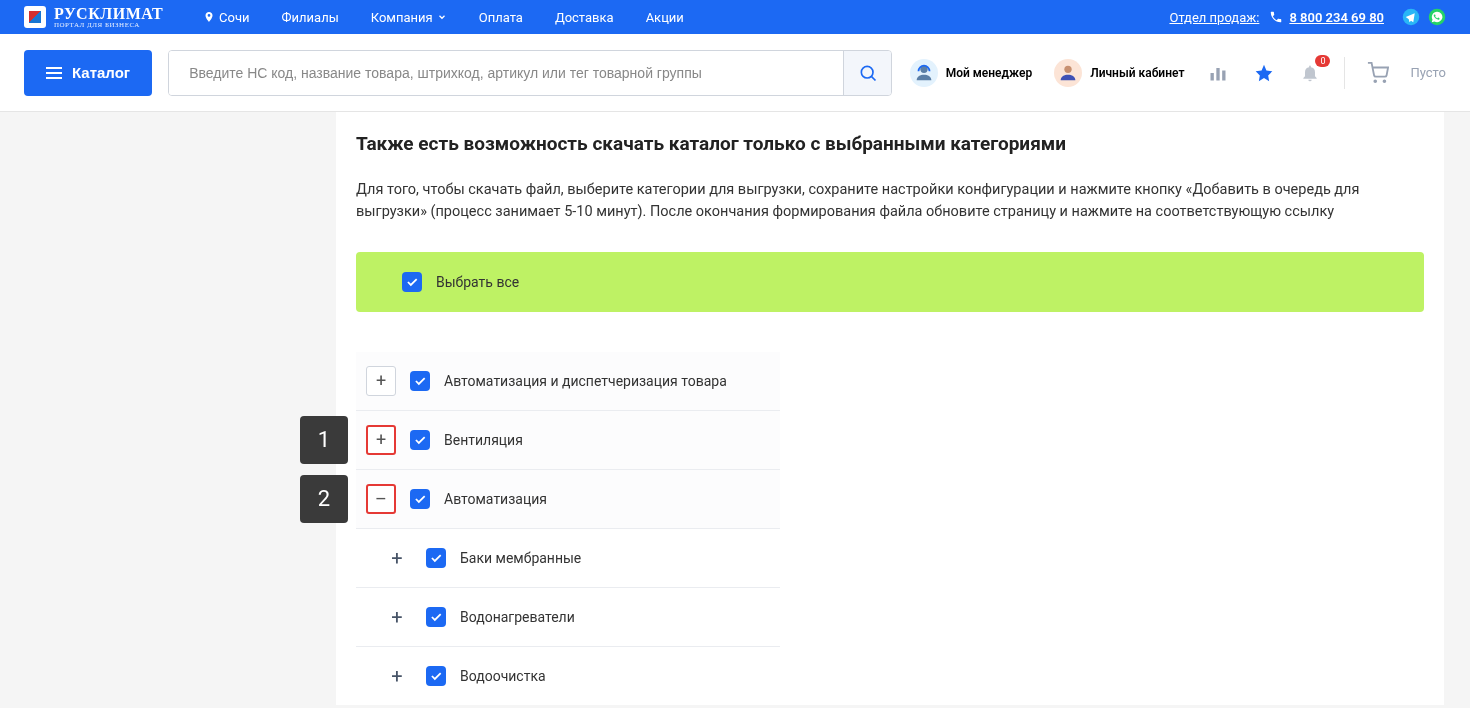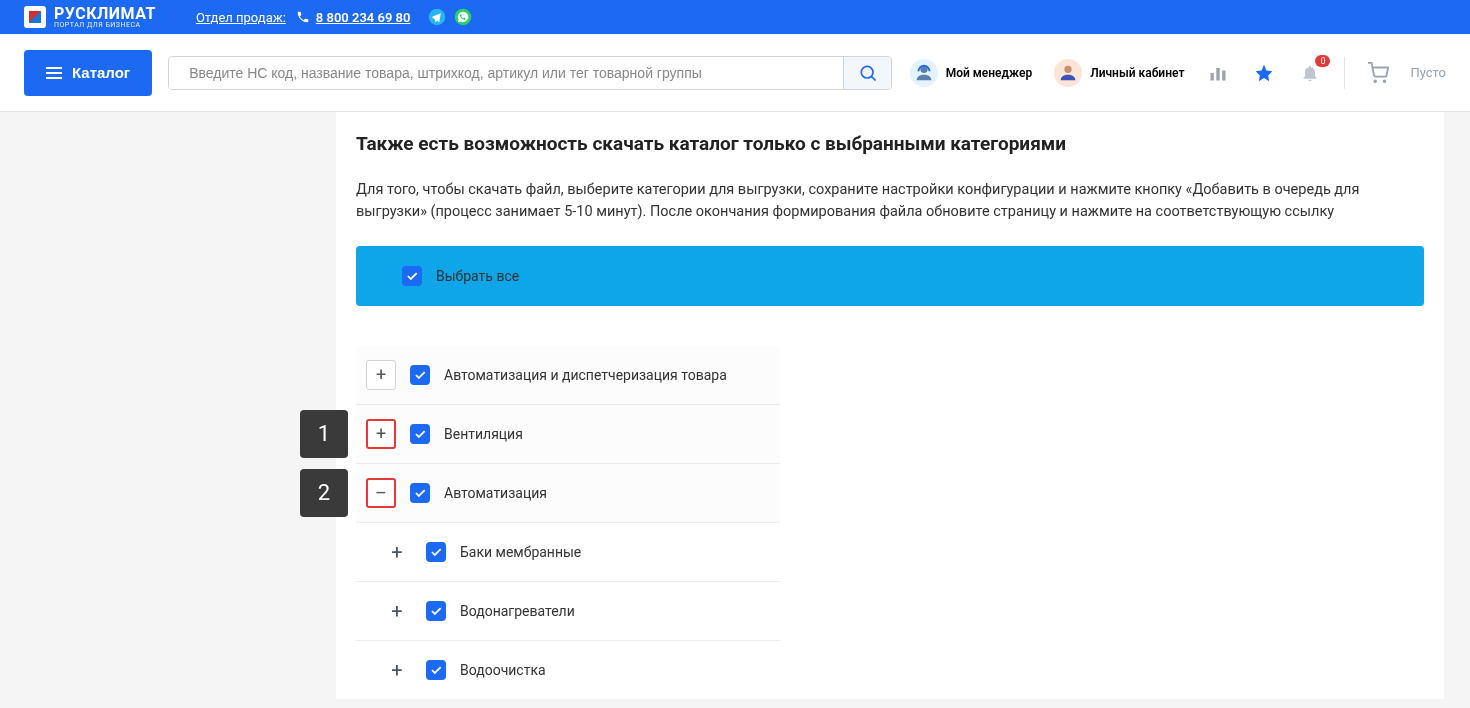--- a/index.html
+++ b/index.html
@@ -2,54 +2,54 @@
 <html><head>
 <meta charset="utf-8">
 <style>
 * { margin: 0; padding: 0; box-sizing: border-box; }
 body { font-family: -apple-system, BlinkMacSystemFont, "Segoe UI", Roboto, Arial, sans-serif; background: #f5f5f5; width: 1470px; height: 708px; overflow: hidden; }
 
 .top-bar { background: #1c69f3; height: 34px; display: flex; align-items: center; padding: 0 24px; color: #fff; font-size: 13px; }
 .logo { display: flex; align-items: center; gap: 8px; margin-right: 40px; }
 .logo-icon { width: 22px; height: 22px; background: #fff; border-radius: 3px; display: flex; align-items: center; justify-content: center; }
 .logo-icon-inner { width: 12px; height: 12px; background: linear-gradient(135deg, #d32f2f 50%, #1976d2 50%); }
-.logo-text { display: flex; flex-direction: column; line-height: 1; }
+.logo-text { display: flex; flex-direction: column; line-height: 1; font-family: Liberation Serif, serif; }
 .logo-main { font-size: 16px; font-weight: 700; letter-spacing: 0.5px; }
 .logo-sub { font-size: 7px; letter-spacing: 0.5px; opacity: 0.9; }
 .top-nav { display: flex; align-items: center; gap: 32px; flex: 1; }
 .top-nav-item { cursor: pointer; display: flex; align-items: center; gap: 4px; }
 .loc-icon { width: 12px; height: 12px; }
 .sales-section { display: flex; align-items: center; gap: 10px; text-decoration: underline; }
 .phone-section { display: flex; align-items: center; gap: 6px; font-weight: 600; }
 .social-icons { display: flex; gap: 8px; margin-left: 8px; }
 .social-icon { width: 18px; height: 18px; border-radius: 50%; display: flex; align-items: center; justify-content: center; cursor: pointer; }
 
 .header-row { background: #fff; height: 78px; display: flex; align-items: center; padding: 0 24px; gap: 16px; border-bottom: 1px solid #e5e5e5; }
 .catalog-btn { background: #1c69f3; color: #fff; height: 46px; padding: 0 22px; border-radius: 4px; display: flex; align-items: center; gap: 10px; font-weight: 600; font-size: 15px; cursor: pointer; border: none; }
 .burger { display: flex; flex-direction: column; gap: 3px; }
 .burger span { width: 16px; height: 2px; background: #fff; }
-.search-wrap { flex: 0 0 724px; display: flex; height: 34px; border: 1px solid #d0d5dd; border-radius: 4px; overflow: hidden; }
+.search-wrap { flex: 0 0 724px; display: flex; height: 46px; border: 1px solid #d0d5dd; border-radius: 4px; overflow: hidden; }
 .search-input { flex: 1; border: none; padding: 0 20px; font-size: 14px; outline: none; color: #333; }
 .search-input::placeholder { color: #888; }
 .search-btn { width: 48px; background: #f3f6fb; border: none; border-left: 1px solid #d0d5dd; cursor: pointer; display: flex; align-items: center; justify-content: center; }
 .header-actions { display: flex; align-items: center; gap: 22px; margin-left: auto; }
 .action-item { display: flex; align-items: center; gap: 8px; cursor: pointer; font-size: 12px; font-weight: 600; }
 .avatar { width: 28px; height: 28px; border-radius: 50%; background: #e3f2fd; display: flex; align-items: center; justify-content: center; }
 .icon-btn { width: 24px; height: 24px; display: flex; align-items: center; justify-content: center; cursor: pointer; color: #98a2b3; }
 .bell-wrap { position: relative; }
 .badge { position: absolute; top: -6px; right: -8px; background: #e53935; color: #fff; font-size: 9px; padding: 1px 5px; border-radius: 8px; }
 .divider-v { width: 1px; height: 32px; background: #e5e5e5; }
 .cart-item { display: flex; align-items: center; gap: 21px; cursor: pointer; color: #98a2b3; font-size: 13px; }
 
 .content { background: #f5f5f5; padding: 0 24px; display: flex; }
 .sidebar-gap { width: 312px; }
 .main-panel { background: #fff; flex: 1; max-width: 1108px; padding: 20px 20px 0 20px; }
 .heading { font-size: 19px; font-weight: 700; color: #222; margin-bottom: 24px; }
-.description { font-size: 14.5px; color: #333; line-height: 1.55; margin-bottom: 22px; }
-.select-all-box { background: #0ea5e9; padding: 20px 46px; border-radius: 4px; margin-bottom: 40px; }
+.description { font-size: 14.5px; color: #333; line-height: 1.55; margin-bottom: 28px; }
+.select-all-box { background: #bef264; padding: 20px 46px; border-radius: 4px; margin-bottom: 40px; }
 .checkbox-row { display: flex; align-items: center; gap: 14px; }
 .checkbox { width: 20px; height: 20px; background: #1c69f3; border-radius: 4px; display: flex; align-items: center; justify-content: center; cursor: pointer; flex-shrink: 0; }
 .checkbox svg { width: 14px; height: 14px; }
 .cat-list { width: 424px; }
 .cat-row { display: flex; align-items: center; gap: 14px; padding: 14px 10px 14px 10px; border-top: 1px solid #eaecf0; background: #fcfcfd; position: relative; }
 .cat-row.first { border-top: none; }
 .cat-row.sub { padding-left: 26px; background: #fff; }
 .expand-btn { width: 30px; height: 30px; border: 1px solid #d0d5dd; background: #fff; border-radius: 3px; display: flex; align-items: center; justify-content: center; cursor: pointer; font-size: 18px; color: #555; flex-shrink: 0; }
 .expand-btn.plain { border: none; background: transparent; font-size: 20px; color: #475467; }
 .expand-btn.highlight { border: 2px solid #e53935; }
@@ -62,20 +62,38 @@
 <div class="top-bar">
   <div class="logo">
     <div class="logo-icon">
         <div class="logo-icon-inner"></div>
       </div>
     <div class="logo-text">
       <span class="logo-main">РУСКЛИМАТ</span>
       <span class="logo-sub">ПОРТАЛ ДЛЯ БИЗНЕСА</span>
     </div>
   </div>
+  <div class="top-nav">
+    <span class="top-nav-item">
+      <svg class="loc-icon" viewBox="0 0 24 24" fill="#fff">
+          <path d="M12 2C8 2 5 5 5 9c0 5 7 13 7 13s7-8 7-13c0-4-3-7-7-7zm0 9.5A2.5 2.5 0 1112 6a2.5 2.5 0 010 5.5z"></path>
+        </svg>
+      <span>Сочи</span>
+    </span>
+    <span class="top-nav-item">Филиалы</span>
+    <span class="top-nav-item">
+      <span>Компания</span>
+      <svg width="10" height="10" viewBox="0 0 24 24" fill="none" stroke="#fff" stroke-width="3">
+          <path d="M6 9l6 6 6-6"></path>
+        </svg>
+    </span>
+    <span class="top-nav-item">Оплата</span>
+    <span class="top-nav-item">Доставка</span>
+    <span class="top-nav-item">Акции</span>
+  </div>
   <div class="sales-section">
     <span>Отдел продаж:</span>
     <span class="phone-section">
       <svg width="14" height="14" viewBox="0 0 24 24" fill="#fff">
           <path d="M6.6 10.8c1.4 2.8 3.8 5.2 6.6 6.6l2.2-2.2c.3-.3.7-.4 1-.2 1.1.4 2.3.6 3.6.6.6 0 1 .4 1 1V20c0 .6-.4 1-1 1C10.6 21 3 13.4 3 4c0-.6.4-1 1-1h3.4c.6 0 1 .4 1 1 0 1.3.2 2.5.6 3.6.1.3 0 .7-.2 1l-2.2 2.2z"></path>
         </svg>
       <span>8 800 234 69 80</span>
     </span>
     <div class="social-icons">
       <span class="social-icon">

